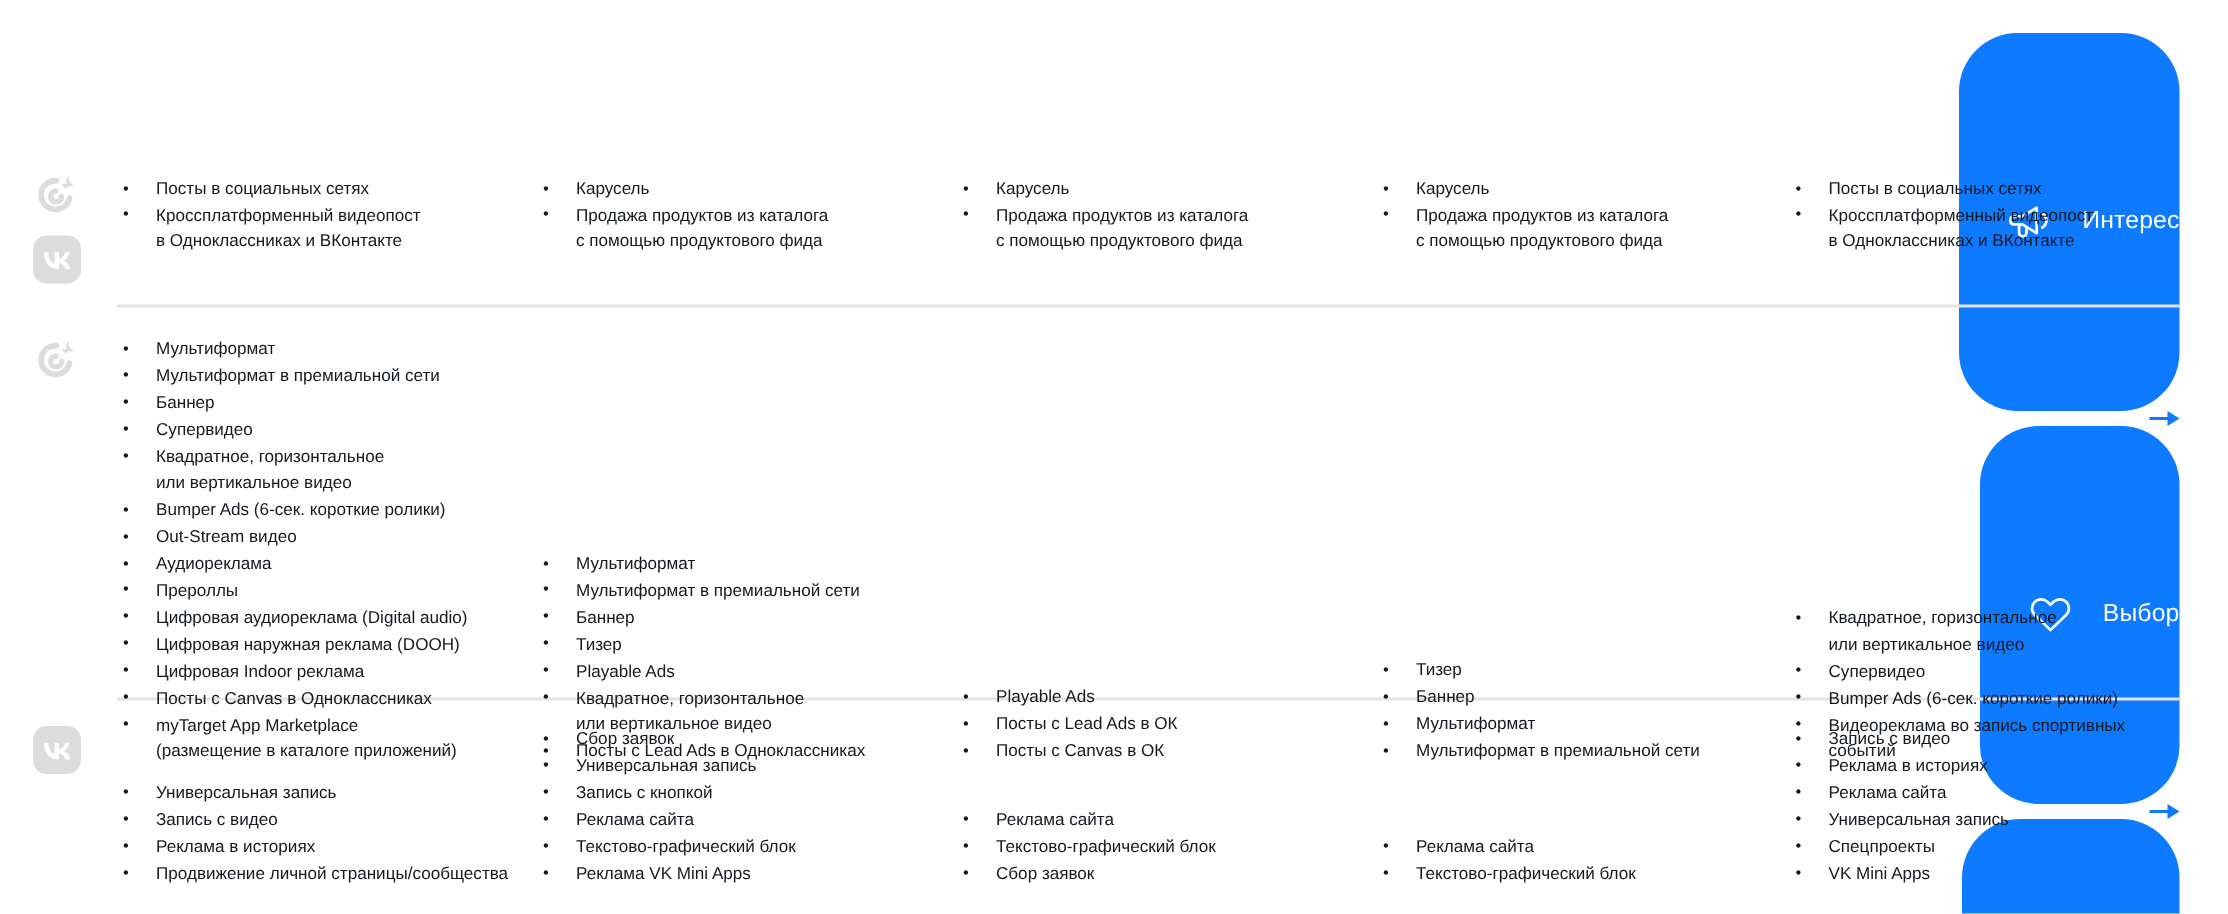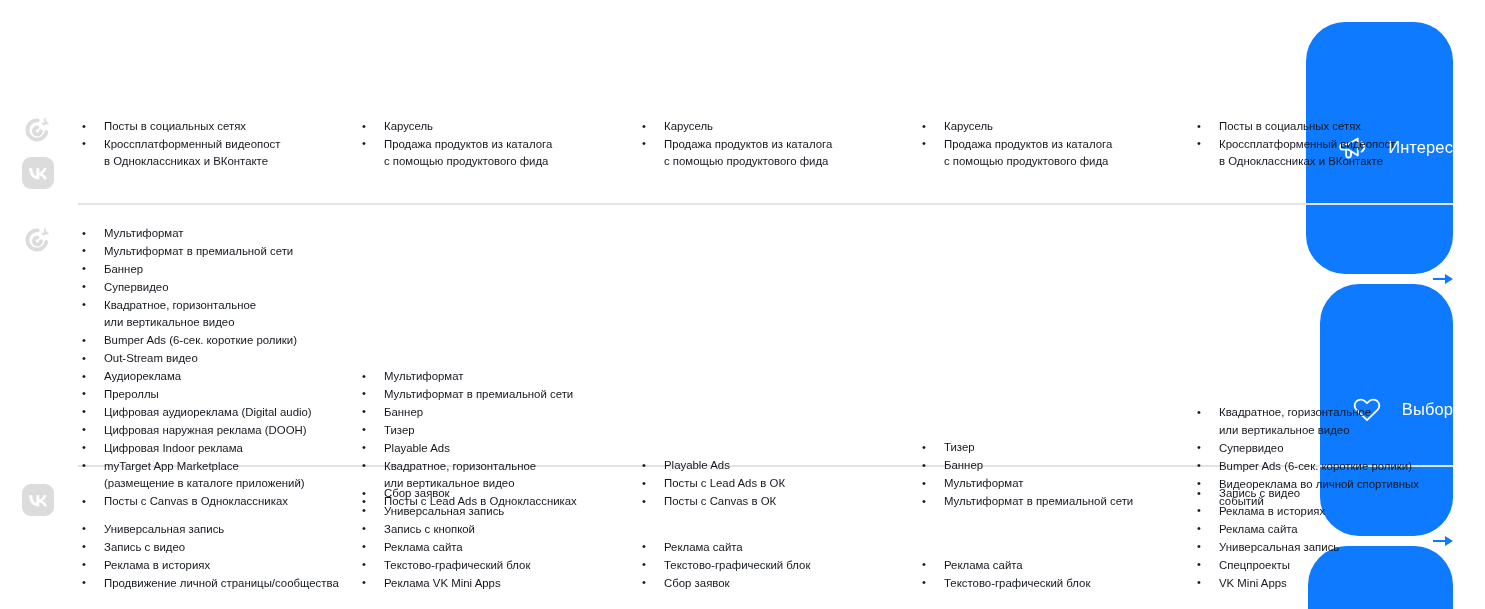--- a/index.html
+++ b/index.html
@@ -304,23 +304,23 @@
           <li>Супервидео</li>
           <li>Квадратное, горизонтальное
 или вертикальное видео</li>
           <li>Bumper Ads (6-сек. короткие ролики)</li>
           <li>Out-Stream видео</li>
           <li>Аудиореклама</li>
           <li>Прероллы</li>
           <li>Цифровая аудиореклама (Digital audio)</li>
           <li>Цифровая наружная реклама (DOOH)</li>
           <li>Цифровая Indoor реклама</li>
+          <li>Посты с Canvas в Одноклассниках</li>
           <li>myTarget App Marketplace
 (размещение в каталоге приложений)</li>
-          <li>Посты с Canvas в Одноклассниках</li>
         </ul>
       </div>
     <div class="col">
         <ul class="items">
           <li>Мультиформат</li>
           <li>Мультиформат в премиальной сети</li>
           <li>Баннер</li>
           <li>Тизер</li>
           <li>Playable Ads</li>
           <li>Квадратное, горизонтальное
@@ -342,21 +342,21 @@
           <li>Мультиформат</li>
           <li>Мультиформат в премиальной сети</li>
         </ul>
       </div>
     <div class="col">
         <ul class="items">
           <li>Квадратное, горизонтальное
 или вертикальное видео</li>
           <li>Супервидео</li>
           <li>Bumper Ads (6-сек. короткие ролики)</li>
-          <li>Видеореклама во личной спортивных событий</li>
+          <li>Видеореклама во запись спортивных событий</li>
         </ul>
       </div>
   </div>
 </div>
 
 <div class="band" id="band-3">
   <div class="band-cols">
     <div class="col">
         <ul class="items">
           <li>Универсальная запись</li>

